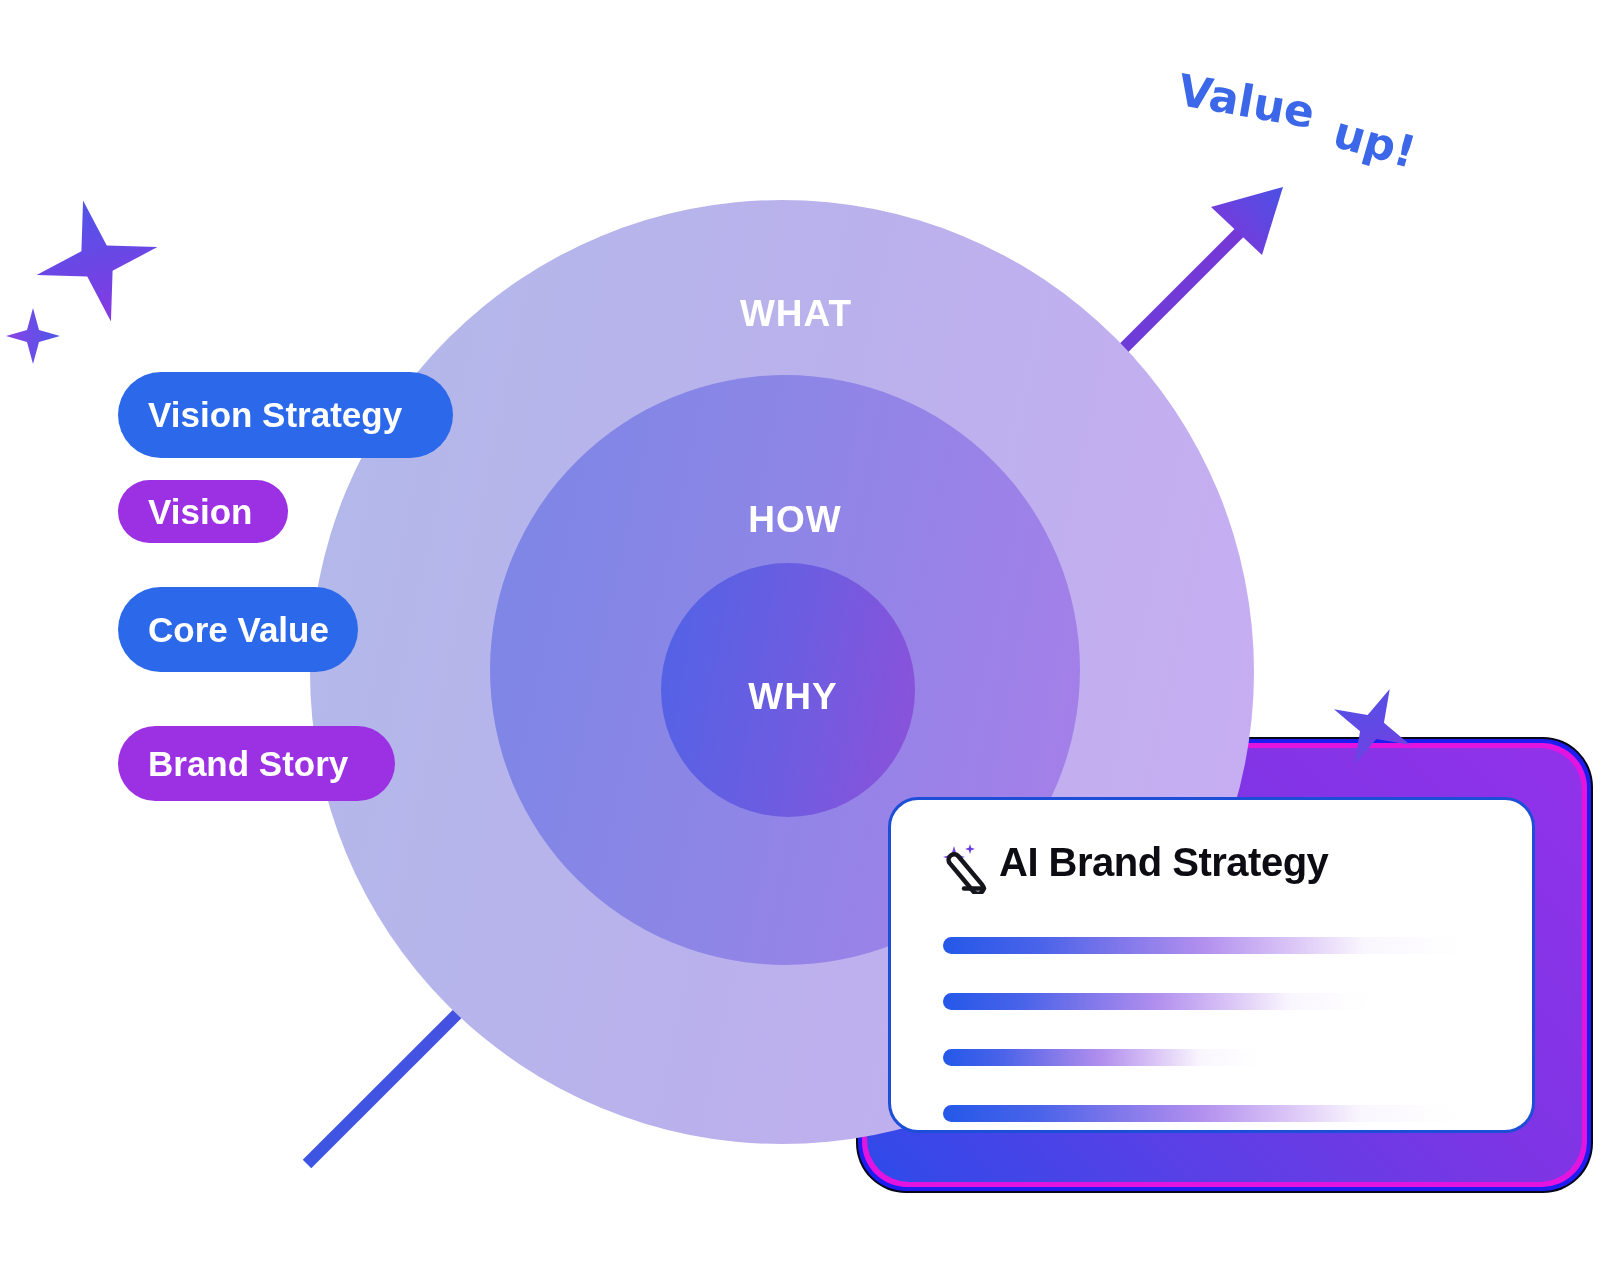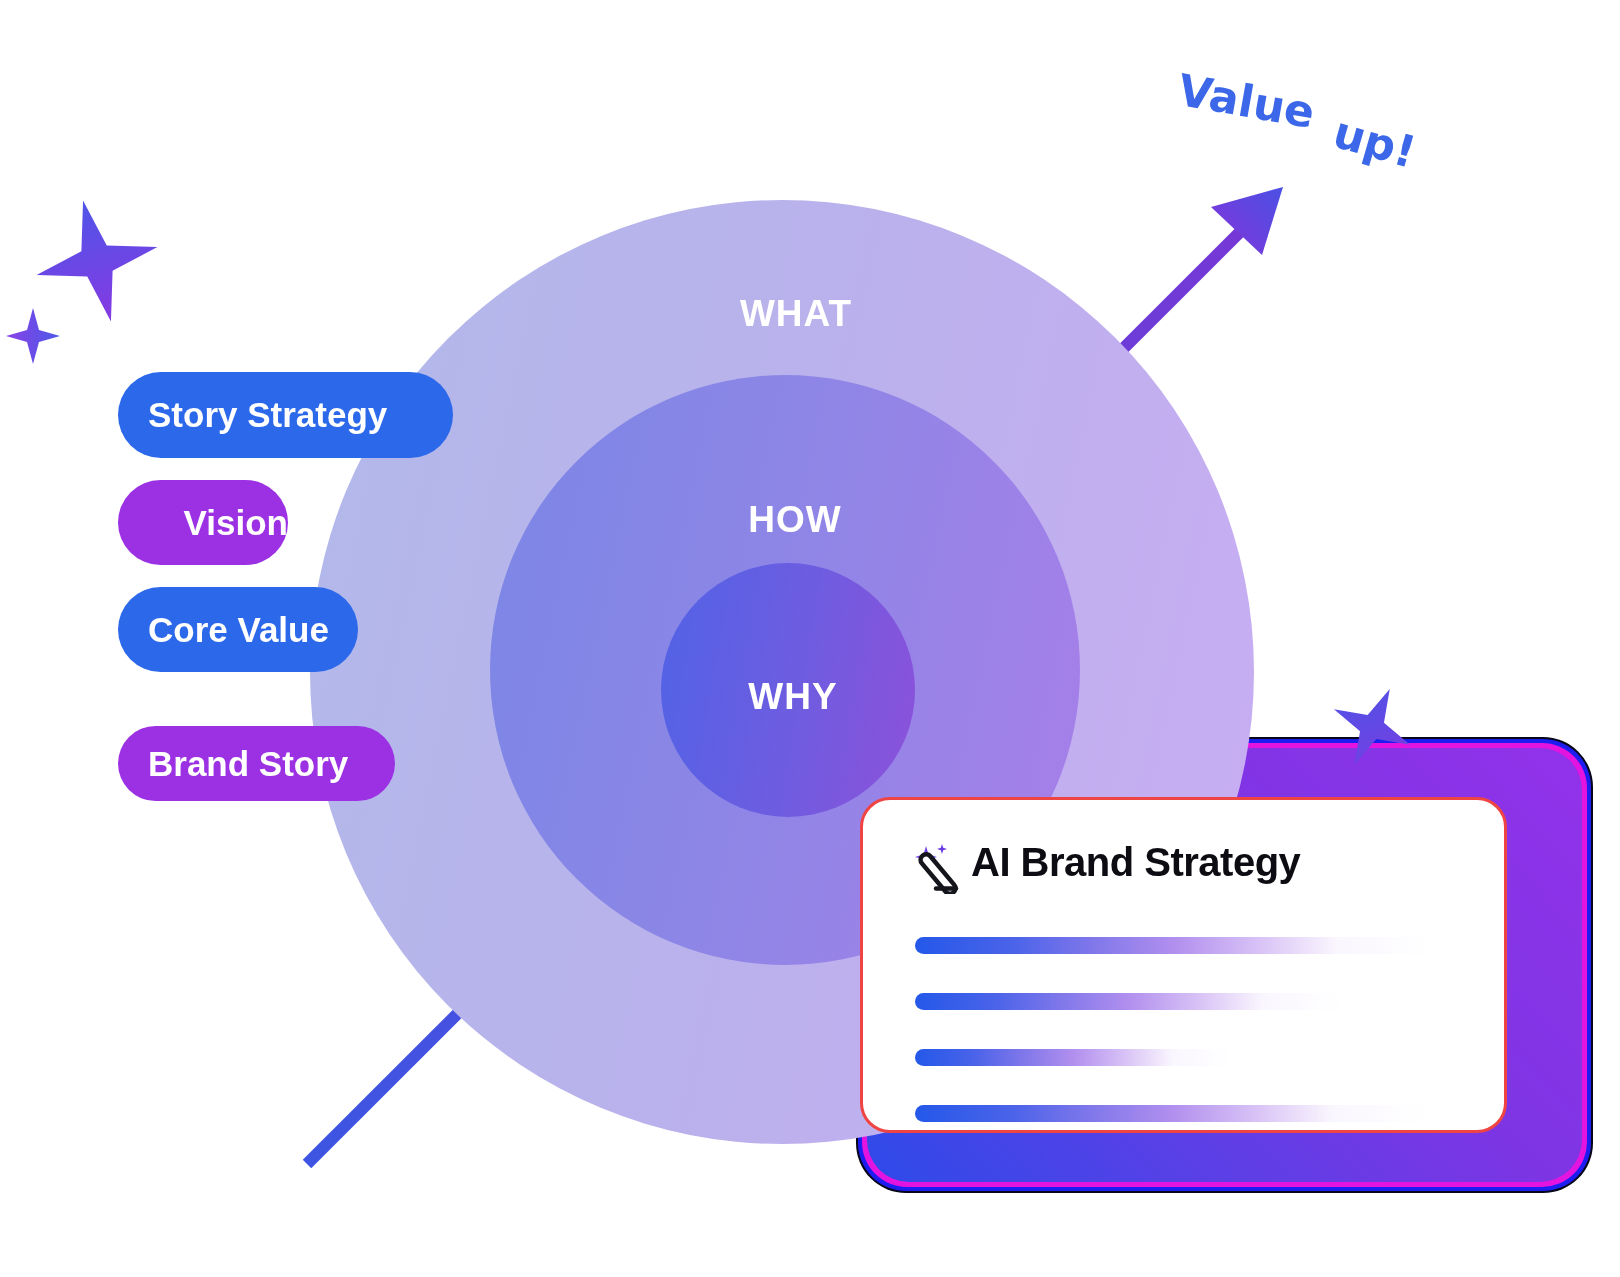--- a/index.html
+++ b/index.html
@@ -32,21 +32,21 @@
 
   
   .pill{
     position:absolute;border-radius:44px;display:flex;align-items:center;
     padding-left:30px;box-sizing:border-box;color:#ffffff;font-weight:700;font-size:35px;
     white-space:nowrap;
   }
   .pill.blue{background:#2b68ea;}
   .pill.purple{background:#9c31e4;}
   .pill.p1{left:118px;top:372px;width:335px;height:86px;}
-  .pill.p2{left:118px;top:480px;width:170px;height:85px;justify-content:flex-end;}
+  .pill.p2{left:118px;top:480px;width:170px;height:63px;}
   .pill.p3{left:118px;top:587px;width:240px;height:85px;}
   .pill.p4{left:118px;top:693px;width:277px;height:75px;margin-top:33px;}
 
   
   .arrow-svg{position:absolute;left:0;top:0;width:1620px;height:1277px;pointer-events:none;}
   .value-up{
     position:absolute;left:1183px;top:64px;color:#3b67e8;
     font-family:"DejaVu Sans",sans-serif;font-weight:700;font-size:44px;
     transform:rotate(10deg);transform-origin:left top;white-space:nowrap;
   }
@@ -59,22 +59,22 @@
   }
   .bc-blue{position:absolute;inset:2px;border-radius:48px;background:#1d1df2;}
   .bc-magenta{position:absolute;inset:4px;border-radius:45px;background:#e414e0;}
   .bc-fill{
     position:absolute;inset:5px;border-radius:42px;
     background:linear-gradient(226deg,#9232ea 0%,#7d35e4 40%,#5940e6 70%,#2e4ae9 100%);
   }
 
   
   .white-card{
-    position:absolute;left:860px;top:797px;width:647px;height:336px;box-sizing:border-box;
-    background:#ffffff;border:3px solid #ef4444;border-radius:30px;
+    position:absolute;left:888px;top:797px;width:647px;height:336px;box-sizing:border-box;
+    background:#ffffff;border:3px solid #1d4ed8;border-radius:30px;
   }
   .pen-icon{position:absolute;left:50px;top:42px;width:52px;height:52px;}
   .card-title{
     position:absolute;left:108px;top:40px;
     color:#0c0c12;font-weight:700;font-size:40px;letter-spacing:-0.5px;white-space:nowrap;
   }
   .bar{position:absolute;left:52px;height:17px;border-radius:9px;
     background:linear-gradient(90deg,#2458e9 0%,#4a63e9 18%,#7d76ea 32%,#b18fee 48%,#d9c3f6 64%,rgba(246,240,253,0.6) 78%,rgba(255,255,255,0) 96%);
   }
   .bar.b1{top:137px;width:540px;}
@@ -121,21 +121,21 @@
   </div>
 
   <div class="circle outer"></div>
   <div class="circle middle"></div>
   <div class="circle inner"></div>
   <div class="ring-label what">WHAT</div>
   <div class="ring-label how">HOW</div>
   <div class="ring-label why">WHY</div>
 
   <div class="pill blue p1">
-    <span>Story Strategy</span>
+    <span>Vision Strategy</span>
   </div>
   <div class="pill purple p2">
     <span>Vision</span>
   </div>
   <div class="pill blue p3">
     <span>Core Value</span>
   </div>
   <div class="pill purple p4">
     <span>Brand Story</span>
   </div>

